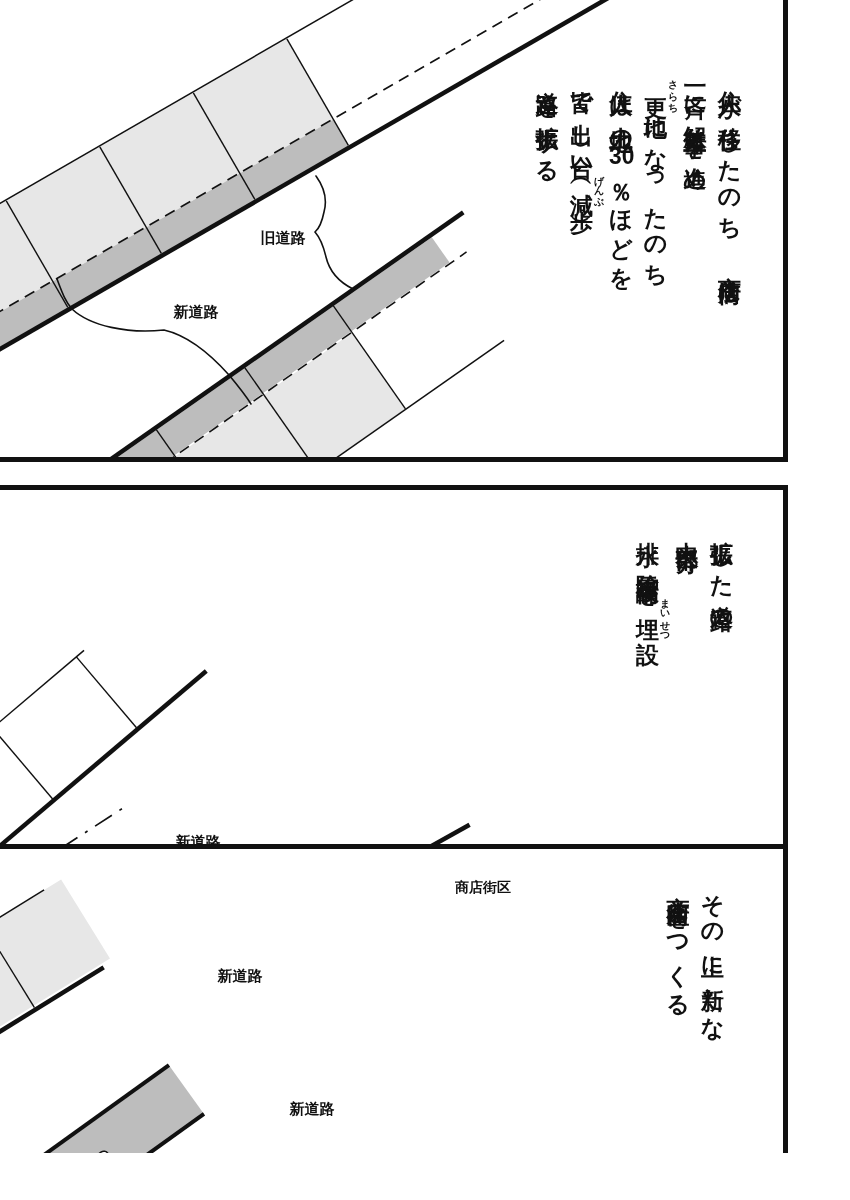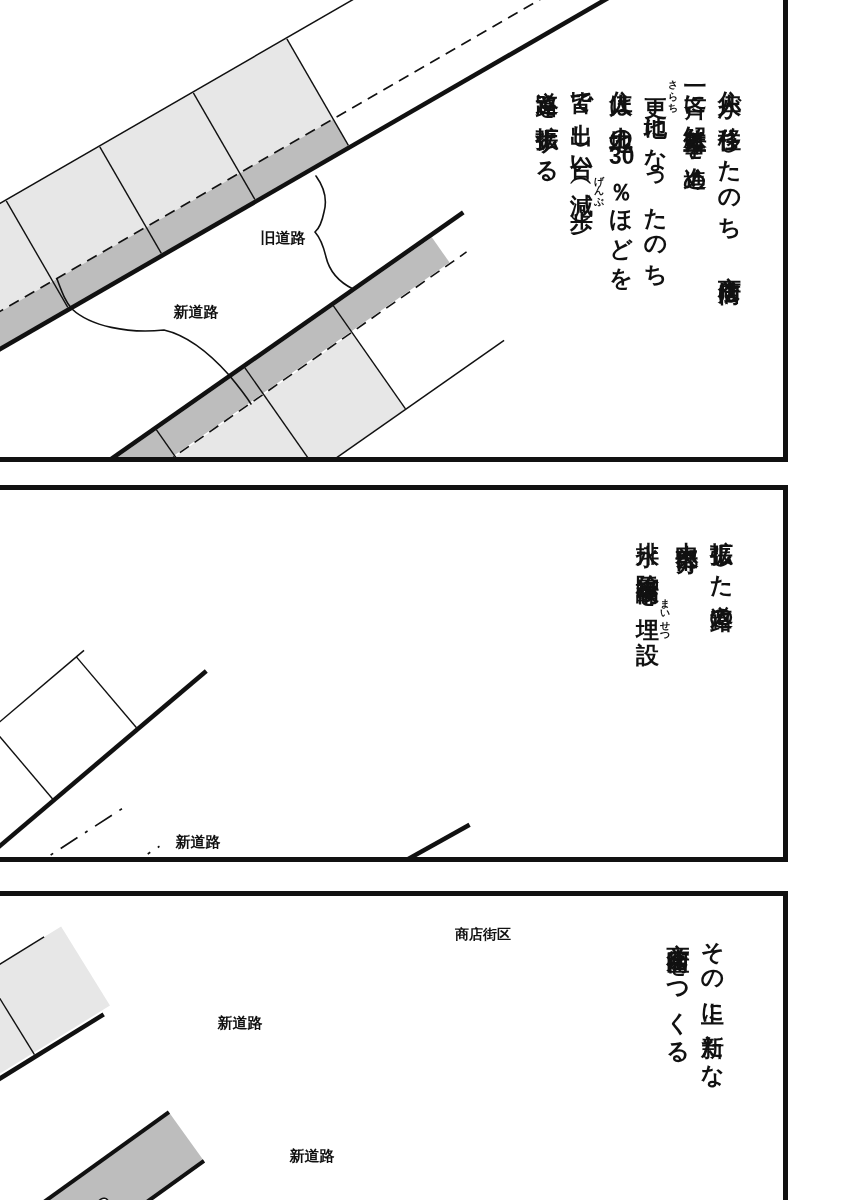--- a/index.html
+++ b/index.html
@@ -1,21 +1,21 @@
 <!DOCTYPE html>
 <html><head>
 <meta charset="utf-8">
 <style>
   html,body{margin:0;padding:0;background:#fff;}
   #page{position:relative;width:850px;height:1200px;background:#fff;overflow:hidden;
         font-family:"Liberation Sans",sans-serif;color:#111;}
   .panel{position:absolute;left:0;overflow:hidden;background:#fff;box-sizing:border-box;}
   #panel1{top:0;width:788px;height:462px;border-right:5px solid #111;border-bottom:5px solid #111;}
   #panel2{top:485px;width:788px;height:377px;border:5px solid #111;border-left:none;}
-  #panel3{top:891px;width:788px;height:309px;border-top:5px solid #111;border-right:5px solid #111;}
+  #panel3{top:844px;width:788px;height:309px;border-top:5px solid #111;border-right:5px solid #111;}
   .panel svg{position:absolute;left:0;top:0;}
   .cap{position:absolute;writing-mode:vertical-rl;text-orientation:mixed;
        font-size:23px;font-weight:700;letter-spacing:3px;line-height:1.5;color:#111;white-space:nowrap;}
   .cap .col{margin:0;}
   .cap ruby rt{font-size:10px;font-weight:700;letter-spacing:0;}
   .tcy{text-combine-upright:all;}
   #cap1{right:36px;top:73px;height:382px;}
   #cap2{right:44px;top:33px;height:300px;}
   #cap3{right:53px;top:29px;height:260px;}
   text{fill:#111;}

